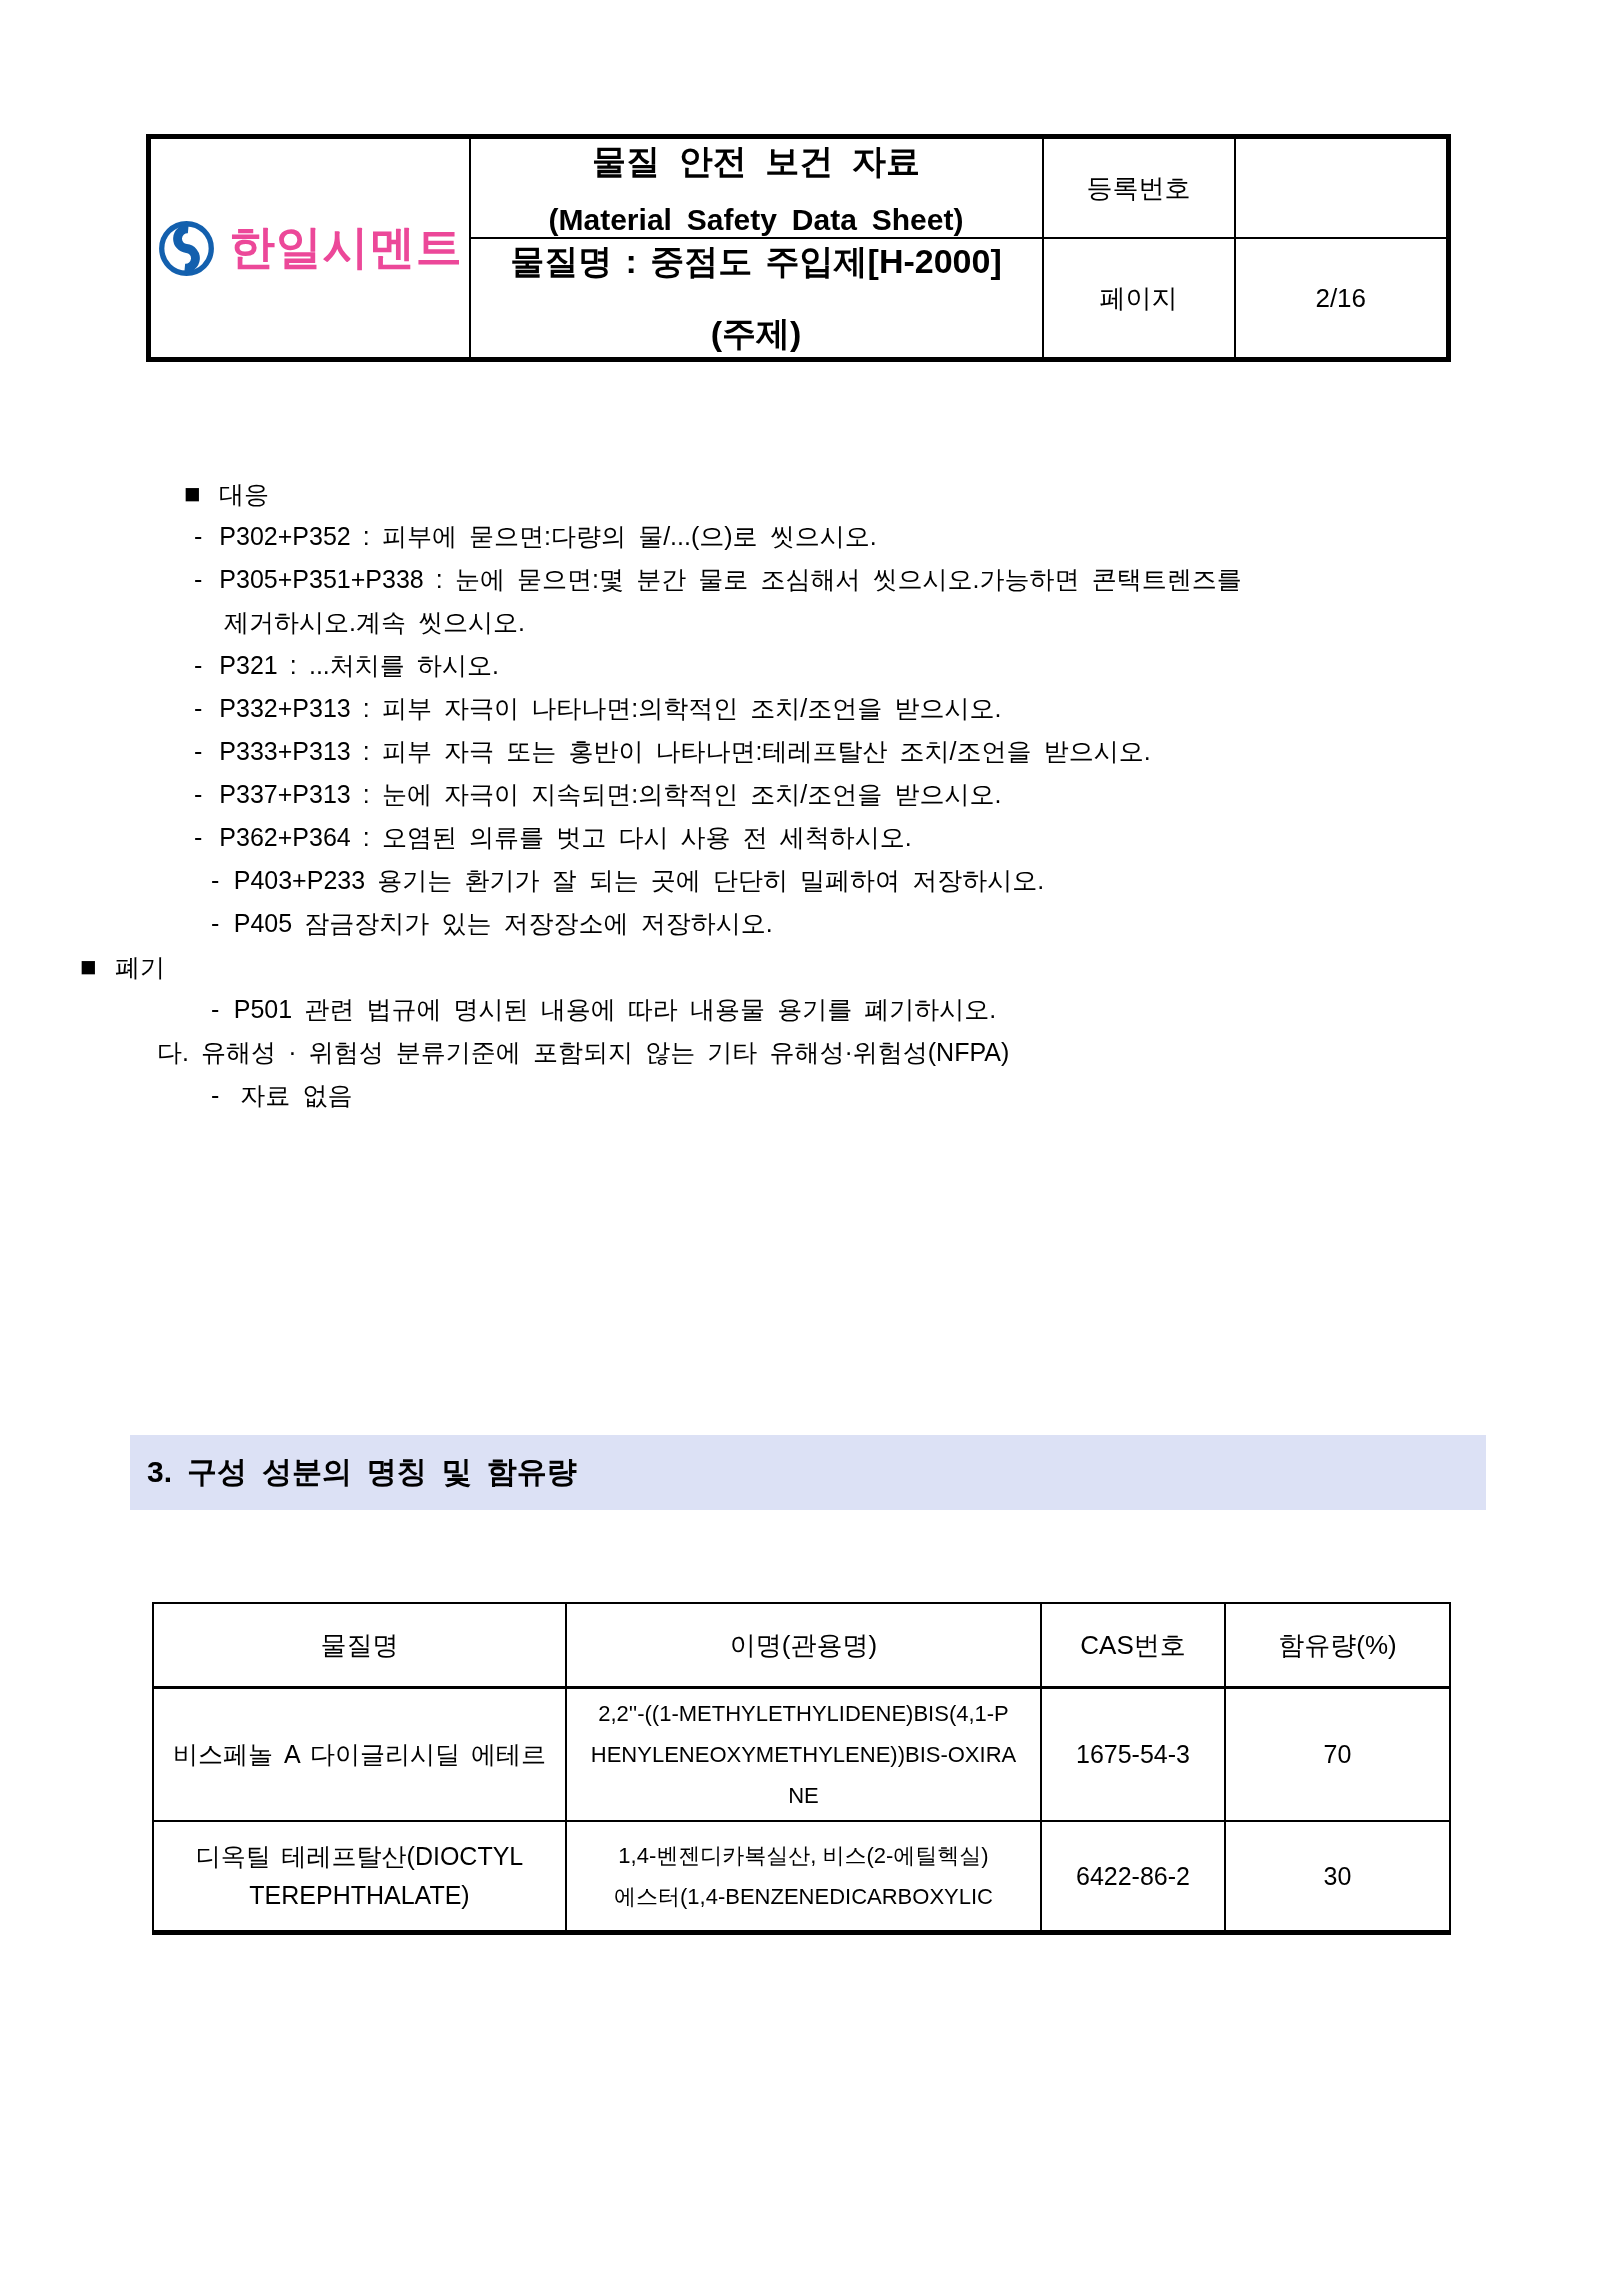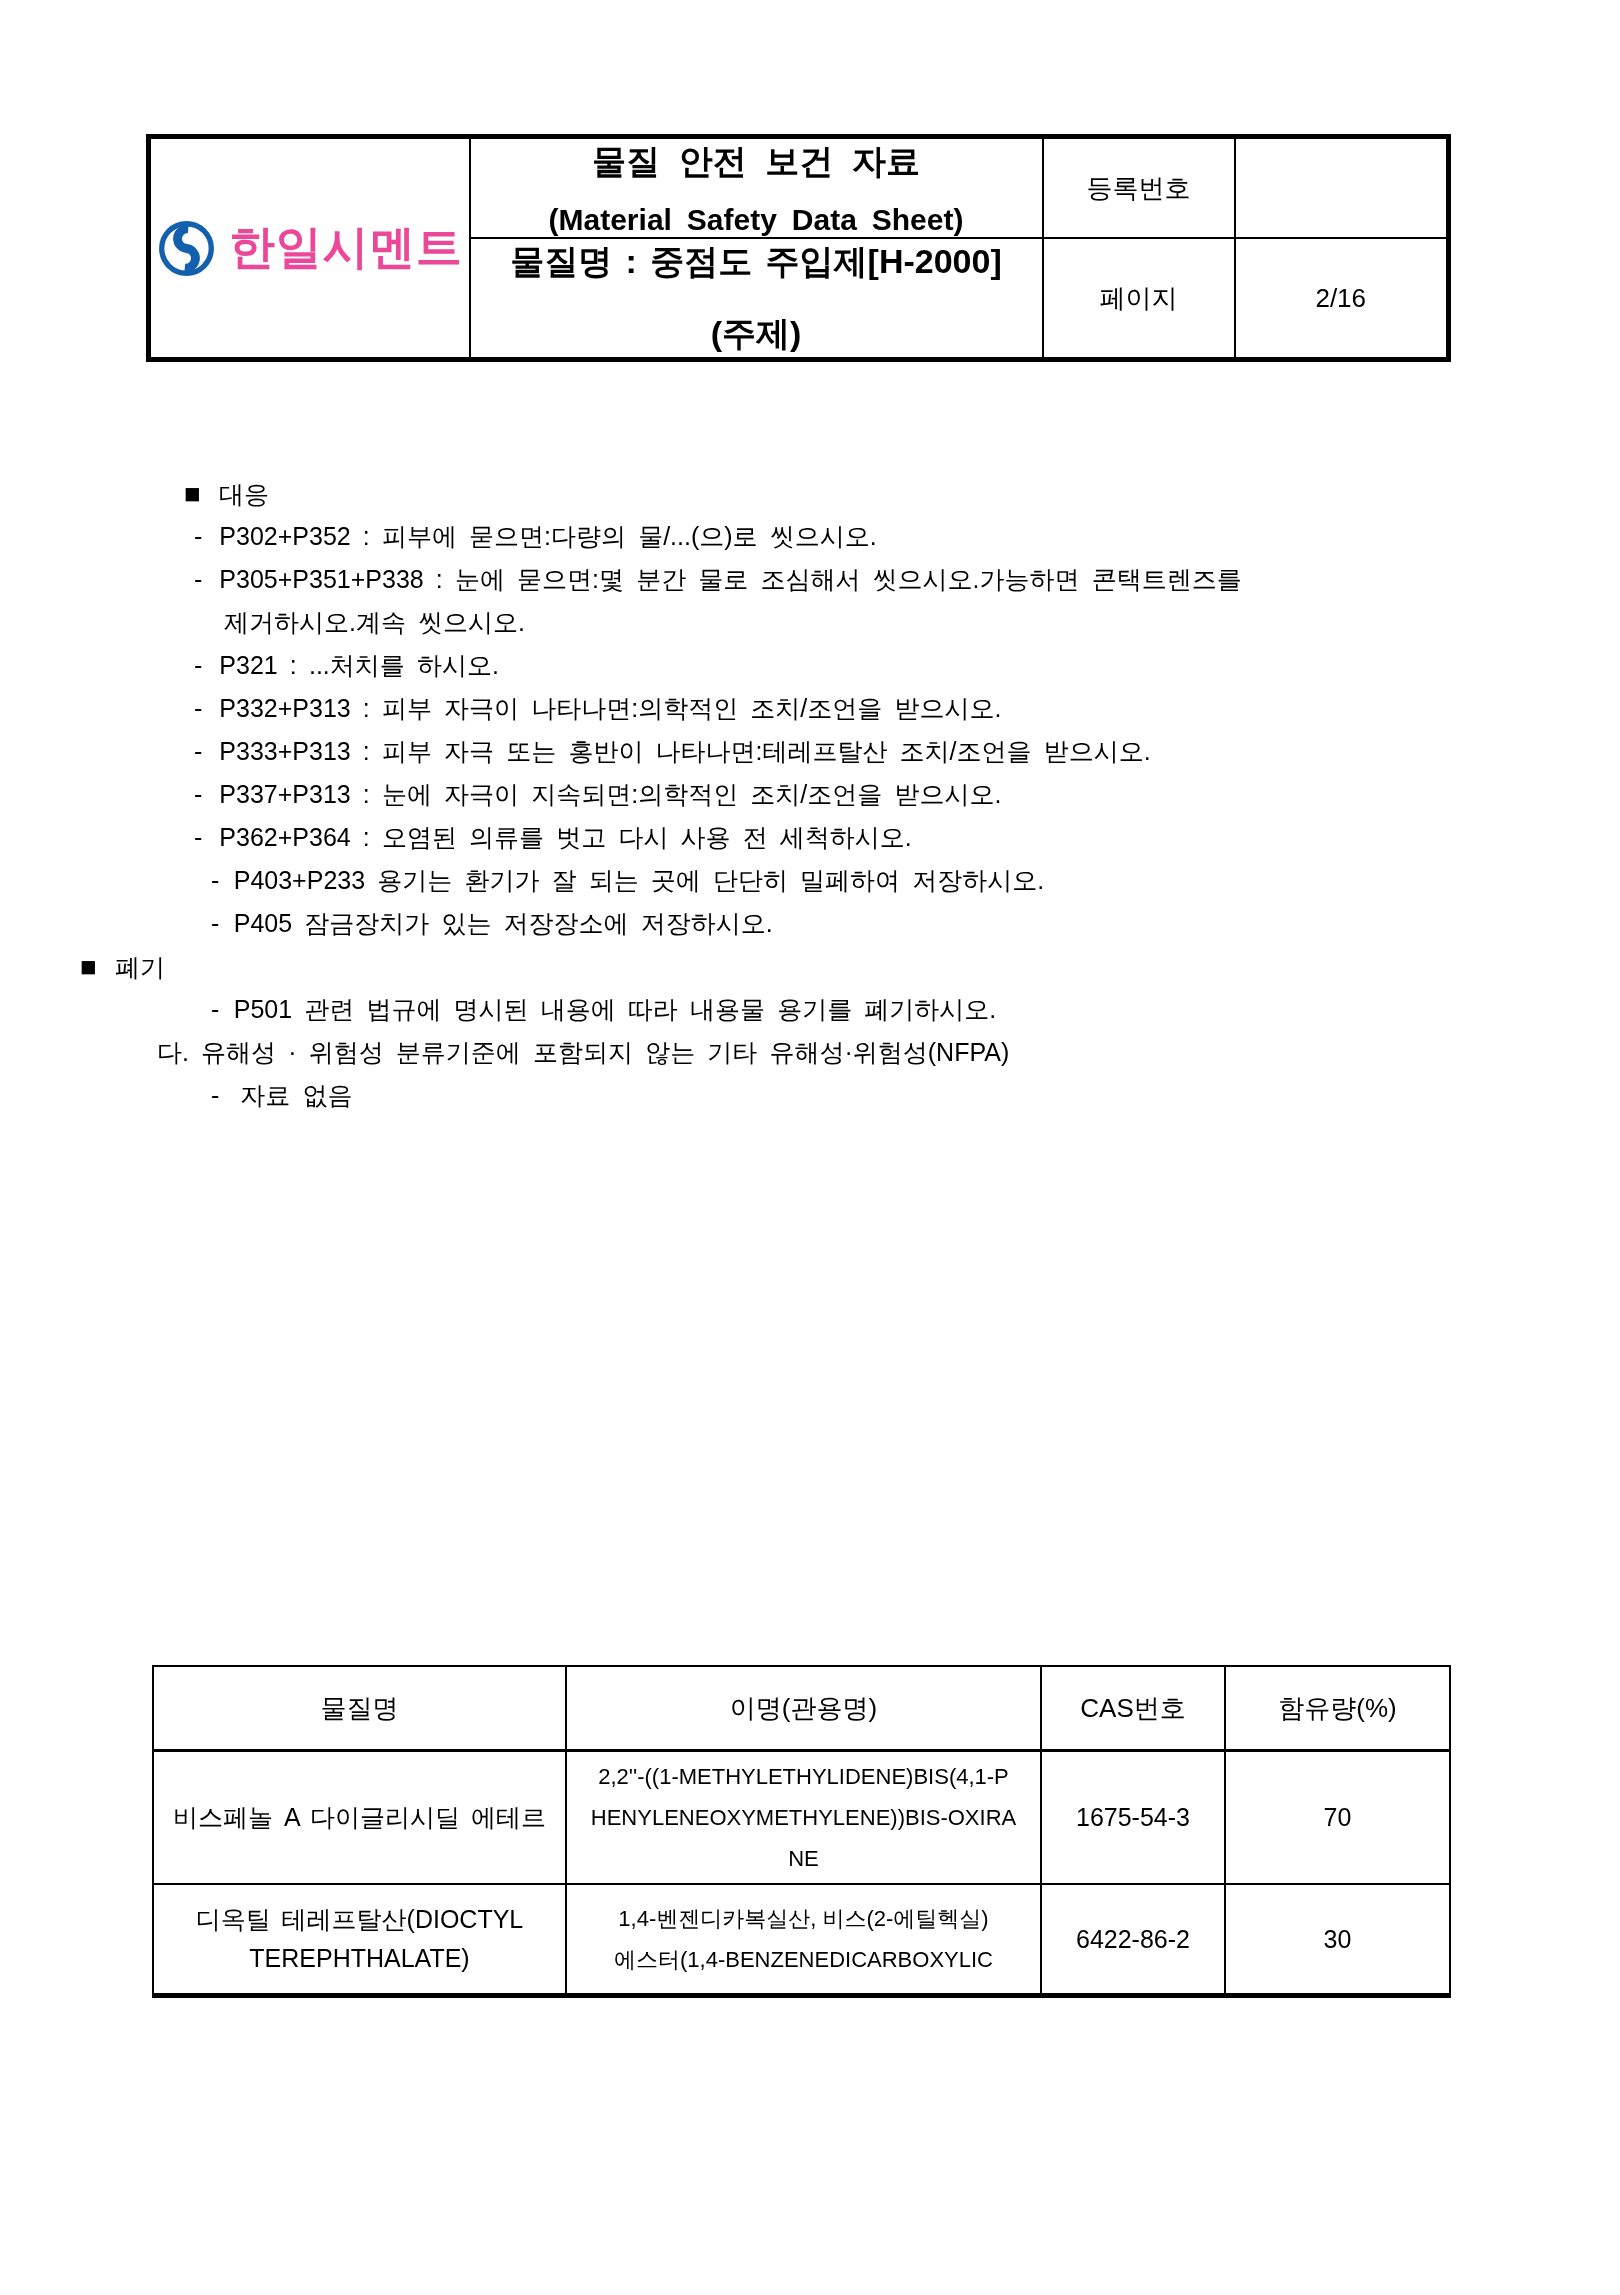--- a/index.html
+++ b/index.html
@@ -70,21 +70,21 @@
     position:absolute;left:130px;top:1435px;
     width:1356px;height:75px;
     background:#dce1f5;
     display:flex;align-items:center;
     padding-left:17px;box-sizing:border-box;
     font-size:30px;font-weight:bold;word-spacing:6.6px;
   }
 
   
   .comp-table{
-    position:absolute;left:152px;top:1665px;
+    position:absolute;left:152px;top:1602px;
     width:1297px;border-collapse:collapse;table-layout:fixed;
     border:2.6px solid #000;border-bottom-width:5.9px;
   }
   .comp-table td{
     border:2px solid #000;
     text-align:center;vertical-align:middle;
     padding:0 5.2px;overflow:hidden;
   }
   .comp-table tr.head td{height:82px;font-size:26px;border-bottom-width:3.3px;word-spacing:1.3px;}
   .comp-table tr.row1 td{height:131px;}
@@ -150,20 +150,23 @@
     <div class="line t-item"><span class="bullet">-</span><span>P337+P313 : 눈에 자극이 지속되면:의학적인 조치/조언을 받으시오.</span></div>
     <div class="line t-item"><span class="bullet">-</span><span>P362+P364 : 오염된 의류를 벗고 다시 사용 전 세척하시오.</span></div>
     <div class="line t-item2"><span class="bullet">-</span><span>P403+P233 용기는 환기가 잘 되는 곳에 단단히 밀페하여 저장하시오.</span></div>
     <div class="line t-item2"><span class="bullet">-</span><span>P405 잠금장치가 있는 저장장소에 저장하시오.</span></div>
     <div class="line t-h3"><span class="bullet">■</span><span>폐기</span></div>
     <div class="line t-item2"><span class="bullet">-</span><span>P501 관련 법규에 명시된 내용에 따라 내용물 용기를 폐기하시오.</span></div>
     <div class="line t-plain"><span>다. 유해성 · 위험성 분류기준에 포함되지 않는 기타 유해성·위험성(NFPA)</span></div>
     <div class="line t-item3"><span class="bullet">-</span><span>자료 없음</span></div>
   </div>
 
+  <div class="section-banner">
+    <span>3. 구성 성분의 명칭 및 함유량</span>
+  </div>
 
   <table class="comp-table">
     <colgroup>
         <col style="width:413px">
         <col style="width:475px">
         <col style="width:184px">
         <col style="width:225px">
       </colgroup>
     <tbody>
         <tr class="head">

